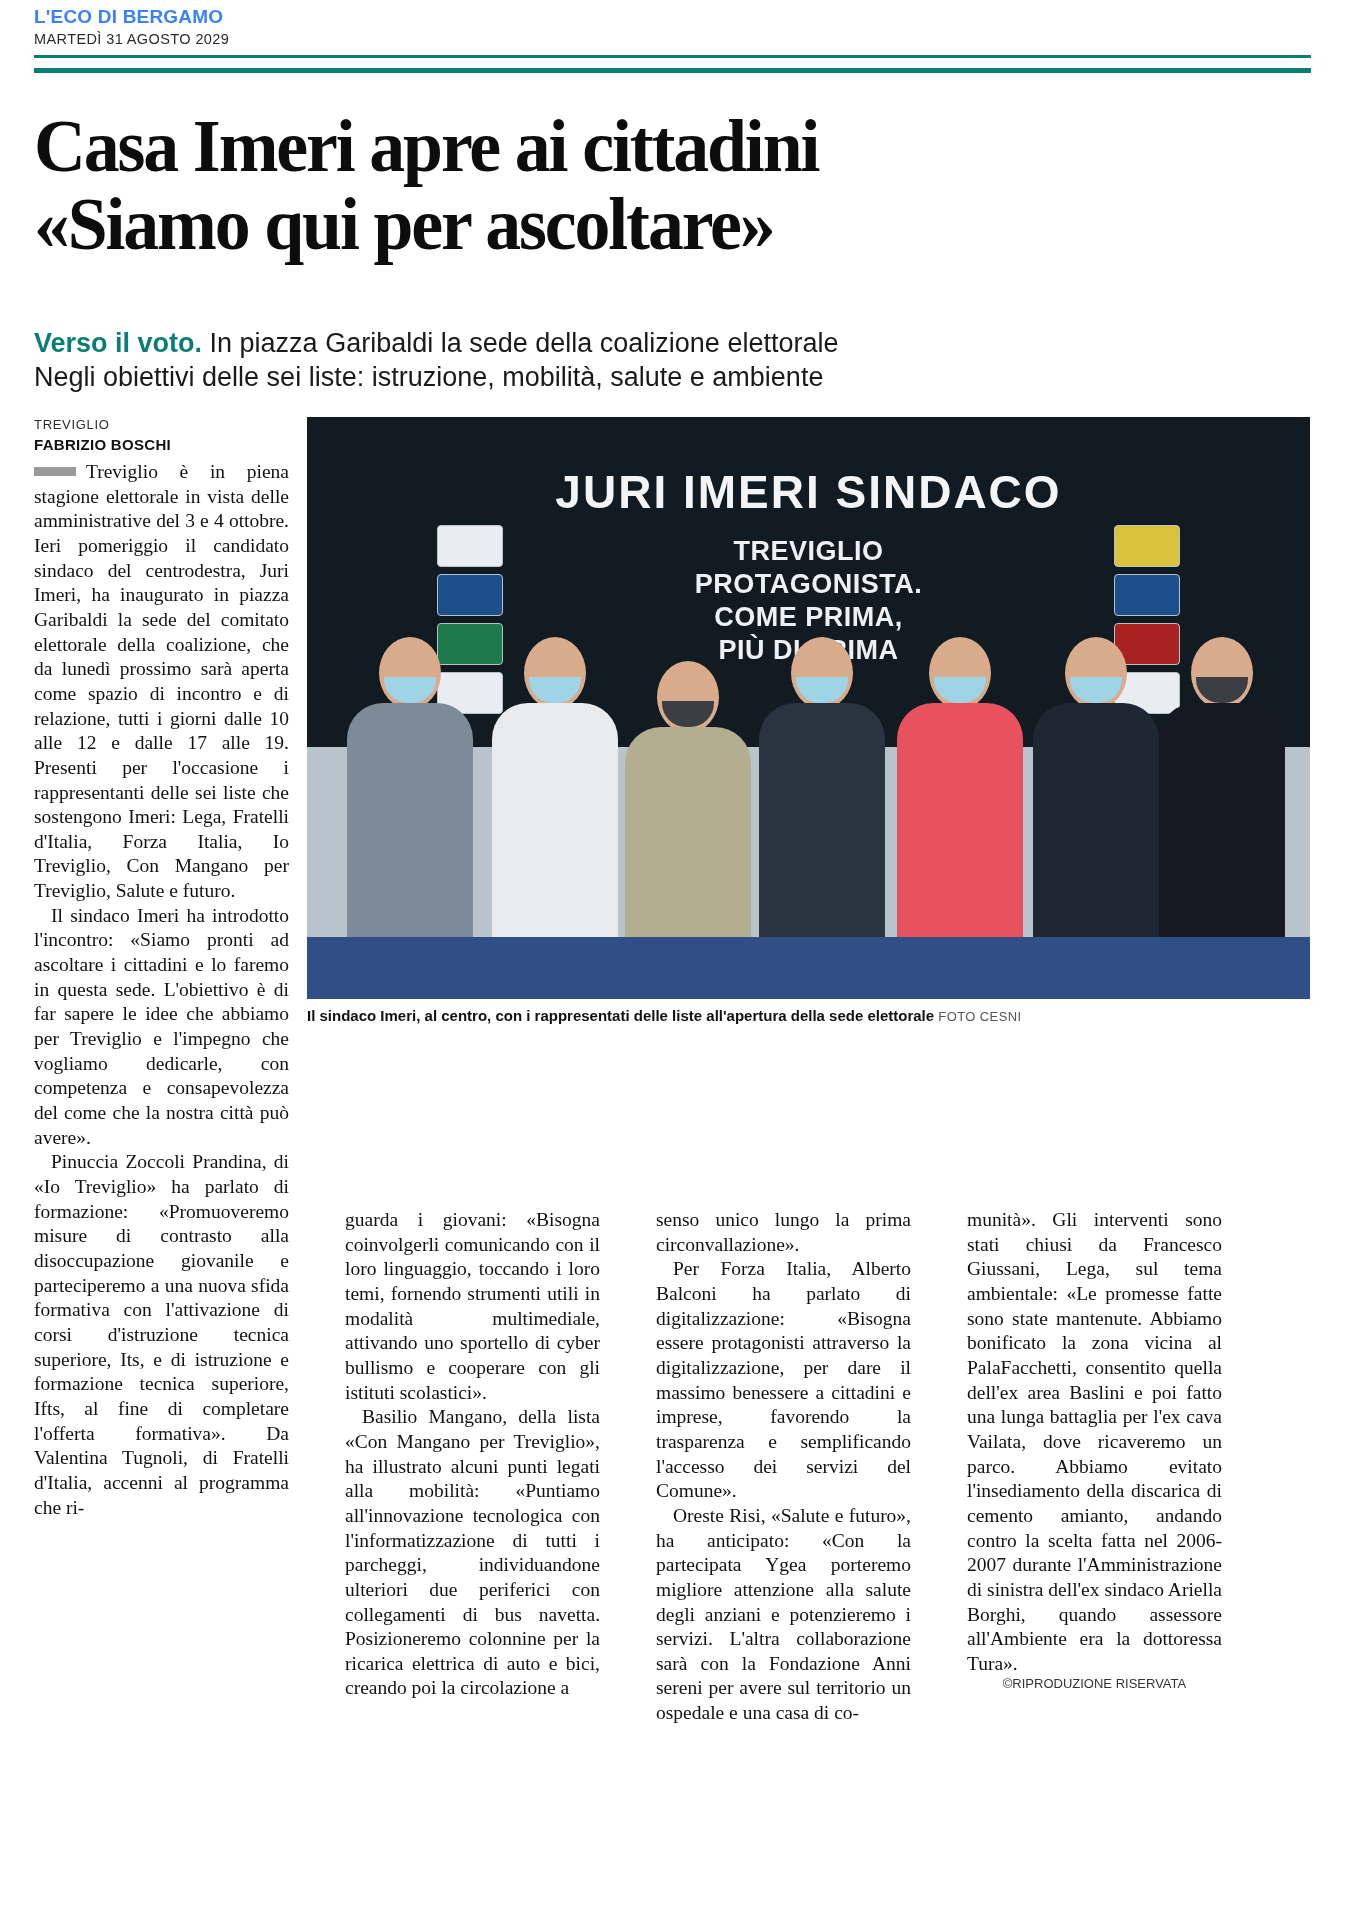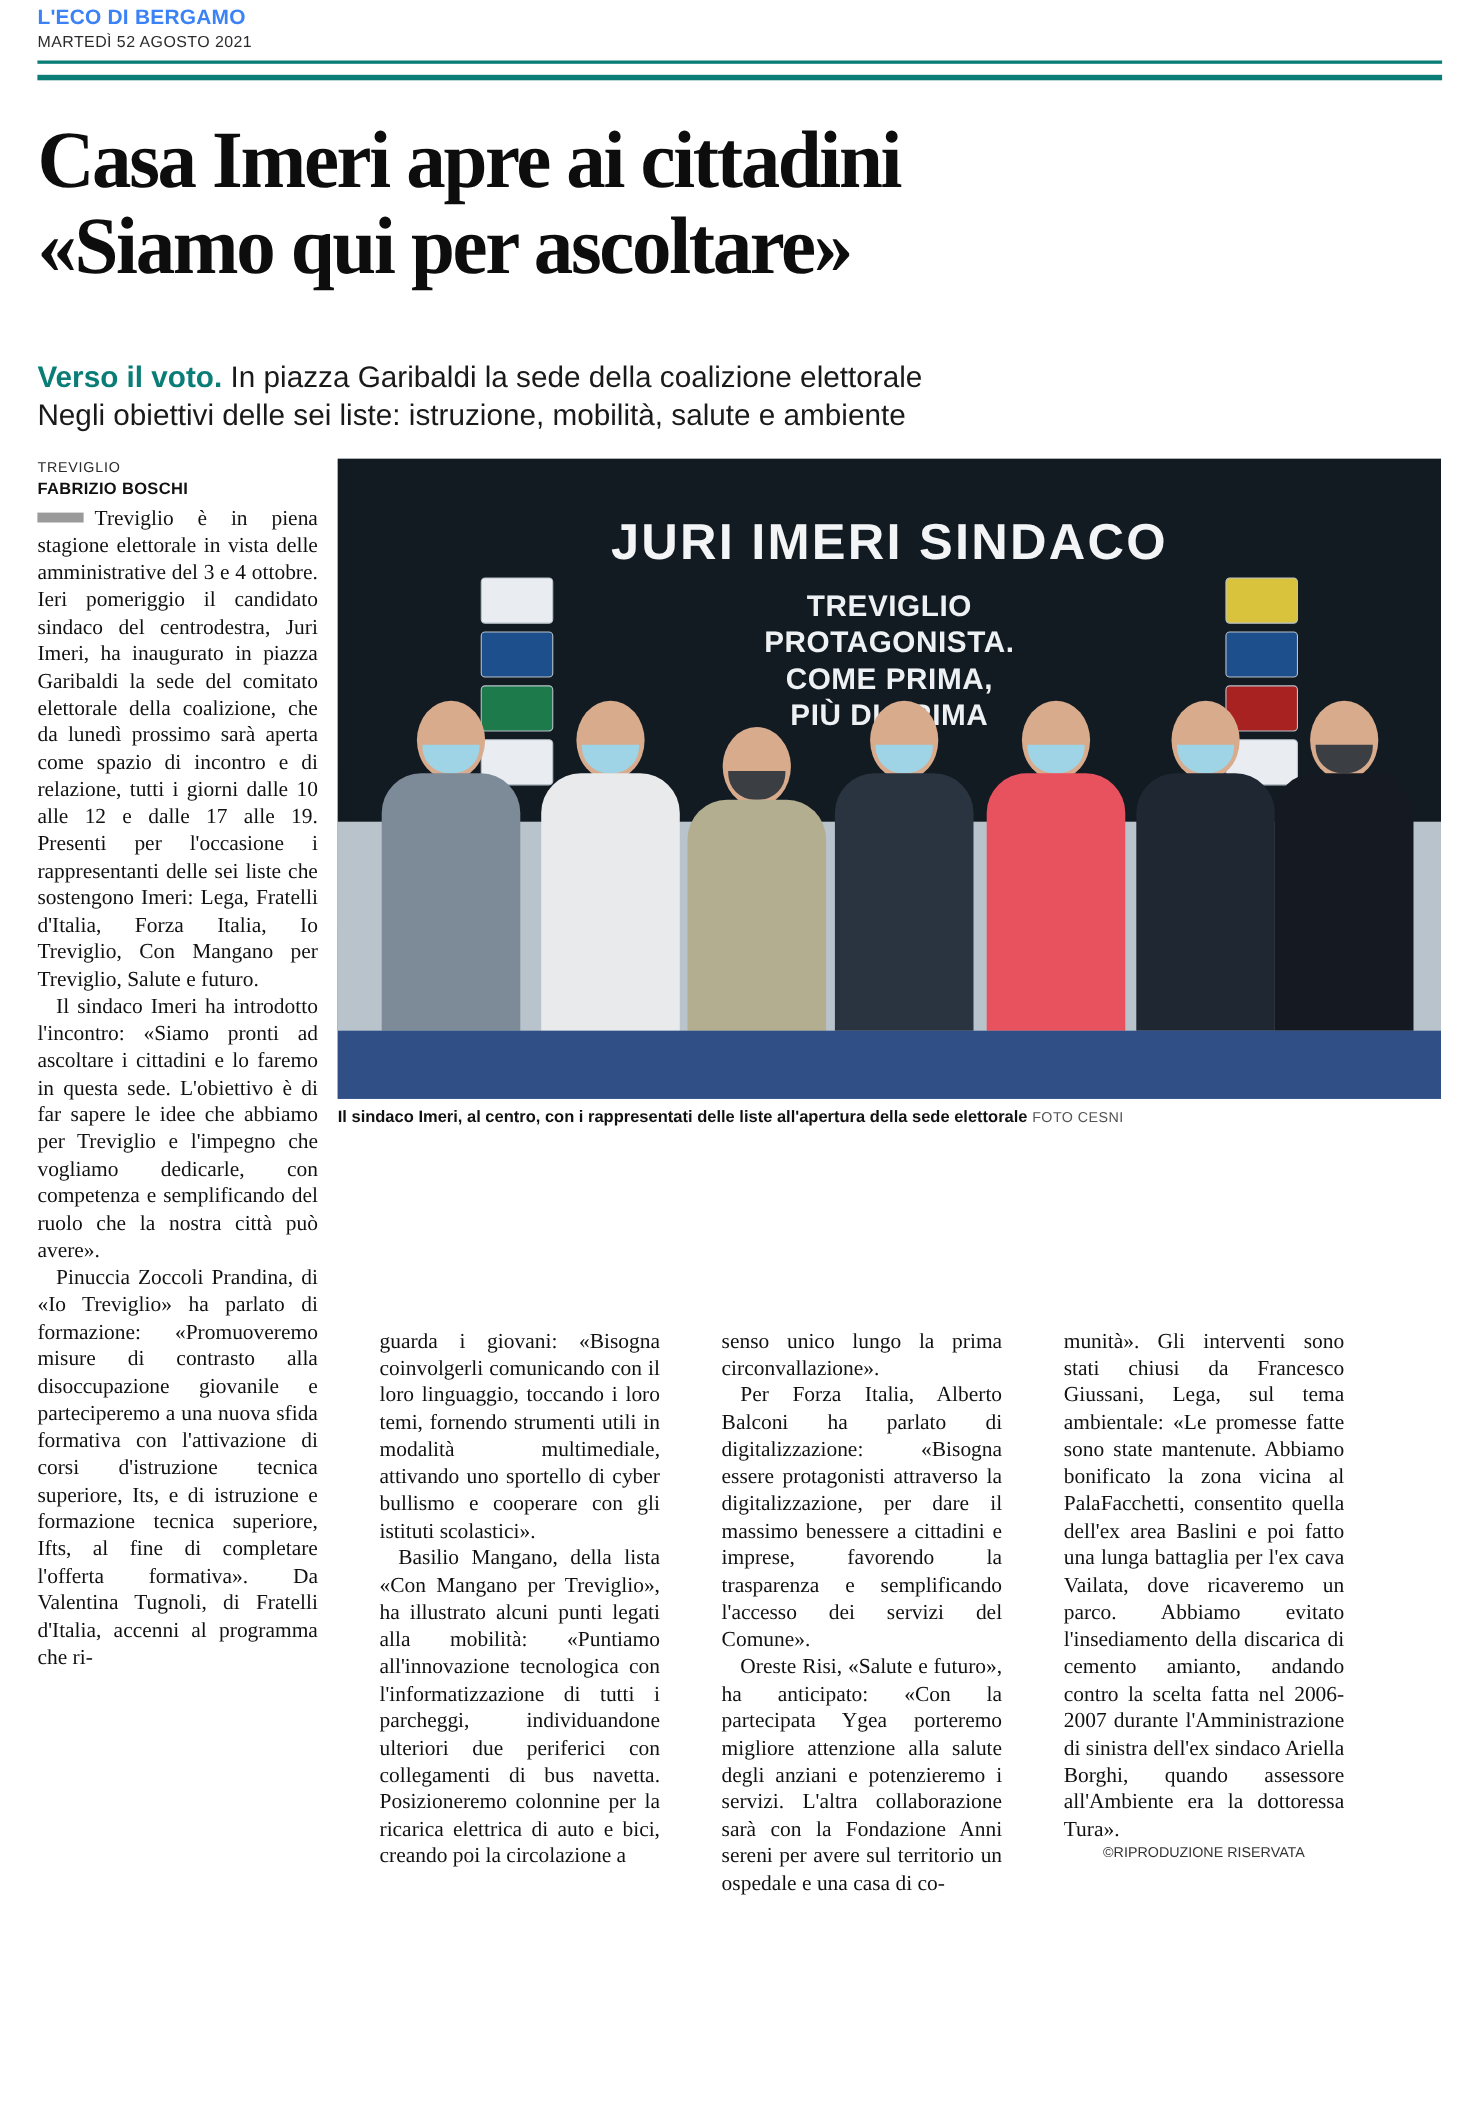--- a/index.html
+++ b/index.html
@@ -296,21 +296,21 @@
     text-indent: 0 !important;
   }
 </style>
 </head>
 <body>
 
 <div class="page">
 
   <div class="masthead">
     <div class="masthead-title">L'ECO DI BERGAMO</div>
-    <div class="masthead-date">MARTEDÌ 52 AGOSTO 2021</div>
+    <div class="masthead-date">MARTEDÌ 31 AGOSTO 2029</div>
     <div class="rule-thin"></div>
   </div>
 
   <div class="rule-thick"></div>
 
   <div class="headline">
     <span class="l1">Casa Imeri apre ai cittadini</span>
     <span class="l2">«Siamo qui per ascoltare»</span>
   </div>
 
@@ -319,21 +319,21 @@
     <span>Negli obiettivi delle sei liste: istruzione, mobilità, salute e ambiente</span>
   </div>
 
   <div class="content">
 
     <div class="col-first">
       <div class="dateline">TREVIGLIO</div>
       <div class="byline">FABRIZIO BOSCHI</div>
       <div class="body-text">
         <p class="first"><span class="dingbat"></span><span>Treviglio è in piena stagione elettorale in vista delle amministrative del 3 e 4 ottobre. Ieri pomeriggio il candidato sindaco del centrodestra, Juri Imeri, ha inaugurato in piazza Garibaldi la sede del comitato elettorale della coalizione, che da lunedì prossimo sarà aperta come spazio di incontro e di relazione, tutti i giorni dalle 10 alle 12 e dalle 17 alle 19. Presenti per l'occasione i rappresentanti delle sei liste che sostengono Imeri: Lega, Fratelli d'Italia, Forza Italia, Io Treviglio, Con Mangano per Treviglio, Salute e futuro.</span></p>
-        <p>Il sindaco Imeri ha introdotto l'incontro: «Siamo pronti ad ascoltare i cittadini e lo faremo in questa sede. L'obiettivo è di far sapere le idee che abbiamo per Treviglio e l'impegno che vogliamo dedicarle, con competenza e semplificando del ruolo che la nostra città può avere».</p>
+        <p>Il sindaco Imeri ha introdotto l'incontro: «Siamo pronti ad ascoltare i cittadini e lo faremo in questa sede. L'obiettivo è di far sapere le idee che abbiamo per Treviglio e l'impegno che vogliamo dedicarle, con competenza e consapevolezza del come che la nostra città può avere».</p>
         <p>Pinuccia Zoccoli Prandina, di «Io Treviglio» ha parlato di formazione: «Promuoveremo misure di contrasto alla disoccupazione giovanile e parteciperemo a una nuova sfida formativa con l'attivazione di corsi d'istruzione tecnica superiore, Its, e di istruzione e formazione tecnica superiore, Ifts, al fine di completare l'offerta formativa». Da Valentina Tugnoli, di Fratelli d'Italia, accenni al programma che ri-</p>
       </div>
     </div>
 
     <div class="photo-block">
       <div class="photo">
         <div class="banner">
           <div class="banner-title">JURI IMERI SINDACO</div>
           <div class="banner-sub">
             <span>TREVIGLIO</span><br>

